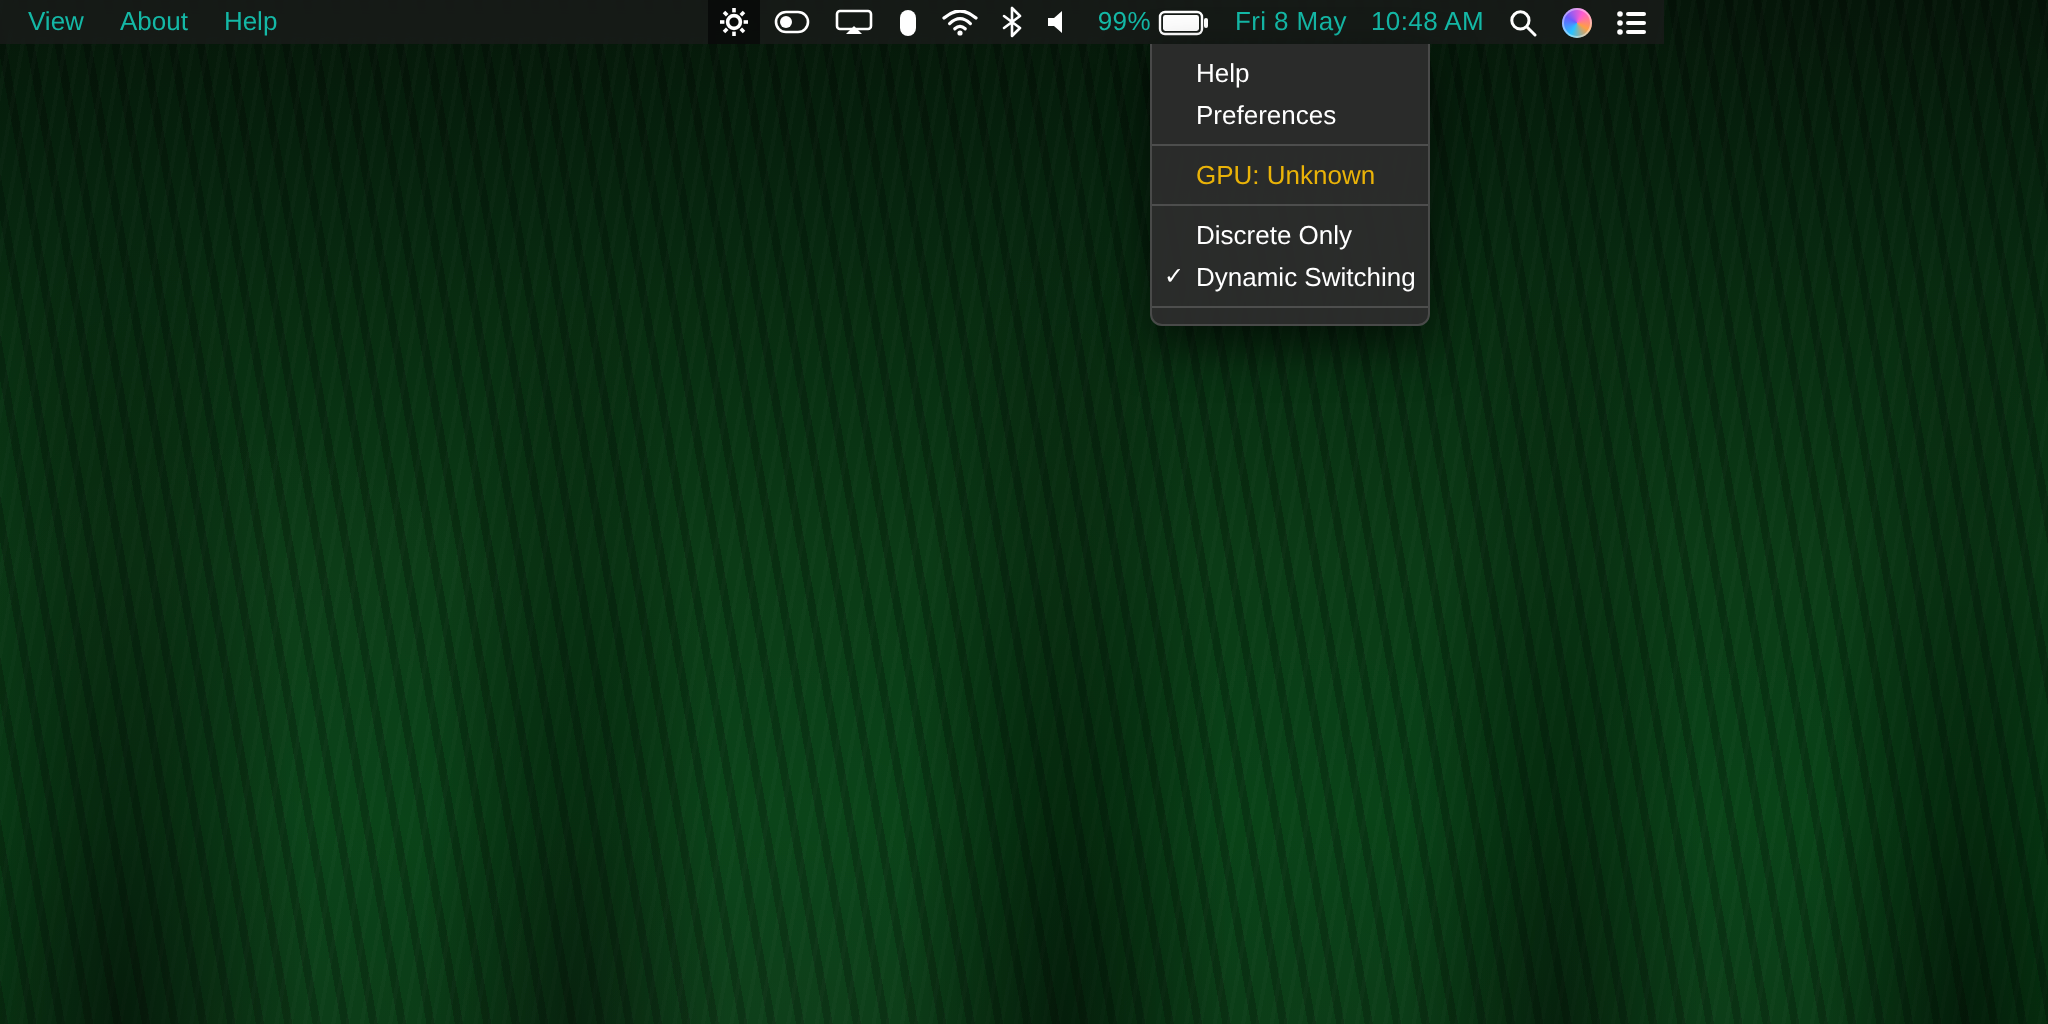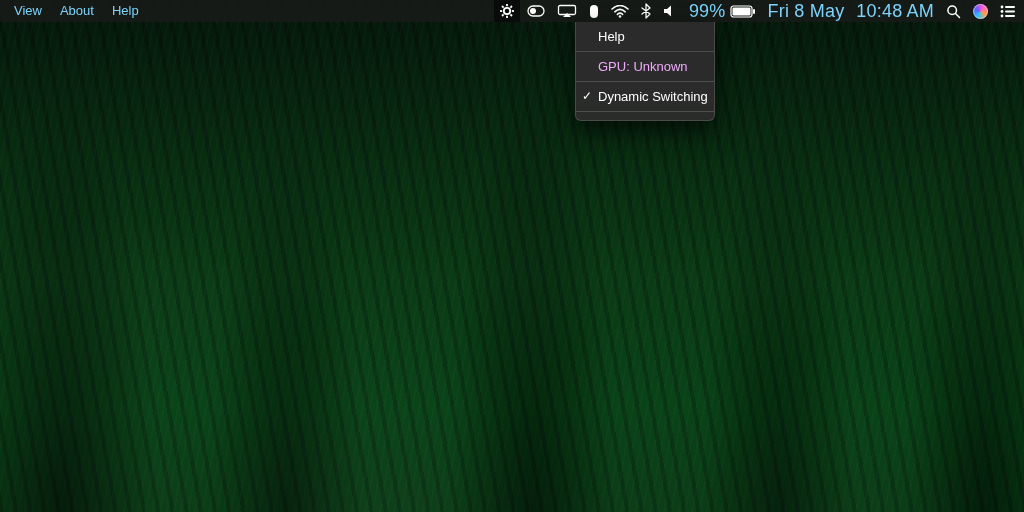--- a/index.html
+++ b/index.html
@@ -36,36 +36,36 @@
       radial-gradient(ellipse 140px 700px at 28% 100%, rgba(0,0,0,0.45) 0%, rgba(0,0,0,0) 55%),
       radial-gradient(ellipse 140px 700px at 52% 100%, rgba(0,0,0,0.5) 0%, rgba(0,0,0,0) 60%),
       radial-gradient(ellipse 140px 700px at 76% 100%, rgba(0,0,0,0.45) 0%, rgba(0,0,0,0) 55%),
       radial-gradient(ellipse 140px 700px at 96% 100%, rgba(0,0,0,0.5) 0%, rgba(0,0,0,0) 55%);
   }
 
   
   .menubar {
     position: absolute;
     top: 0; left: 0;
-    width: 1024px;
+    width: 832px;
     height: 22px;
     background: rgba(28,28,28,0.72);
     backdrop-filter: blur(4px);
     display: flex;
     align-items: flex-start;
-    color: #7dd3fc;
+    color: #14b8a6;
     font-size: 13px;
     line-height: 22px;
     padding: 0 8px 0 14px;
   }
   .menubar .left { display: flex; gap: 18px; }
   .menubar .left span { cursor: default; }
   .menubar .right { margin-left: auto; display: flex; align-items: center; gap: 12px; }
   .menubar .right .mi { display: inline-flex; align-items: center; justify-content: center; height: 22px; }
-  .menubar .right .txt { font-size: 18px; letter-spacing: 0.2px; }
+  .menubar .right .txt { font-size: 13px; letter-spacing: 0.2px; }
   .menubar svg { display: block; }
 
   .mi.active {
     background: rgba(0,0,0,0.55);
     padding: 0 5px;
     margin: 0 -5px;
     height: 22px;
   }
 
   
@@ -83,21 +83,21 @@
     font-size: 13px;
     padding: 4px 0;
   }
   .dropdown .item {
     padding: 2px 12px 2px 22px;
     line-height: 17px;
     cursor: default;
     position: relative;
     white-space: nowrap;
   }
-  .dropdown .item.disabled { color: #f0abfc; }
+  .dropdown .item.disabled { color: #eab308; }
   .dropdown .sep {
     height: 1px;
     background: rgba(120,120,120,0.45);
     margin: 4px 0;
   }
   .dropdown .item .check {
     position: absolute;
     left: 6px;
     top: 2px;
     font-size: 12px;
@@ -218,21 +218,23 @@
             <rect x="5" y="10" width="10" height="2" rx="1"></rect>
         </g>
       </svg>
     </span>
 
   </div>
 </div>
 
 <div class="dropdown">
   <div class="item">Help</div>
+  <div class="item">Preferences</div>
   <div class="sep"></div>
   <div class="item disabled">GPU: Unknown</div>
   <div class="sep"></div>
+  <div class="item">Discrete Only</div>
   <div class="item">
     <span class="check">✓</span>
     <span>Dynamic Switching</span>
   </div>
   <div class="sep"></div>
 </div>
 
 </body></html>

